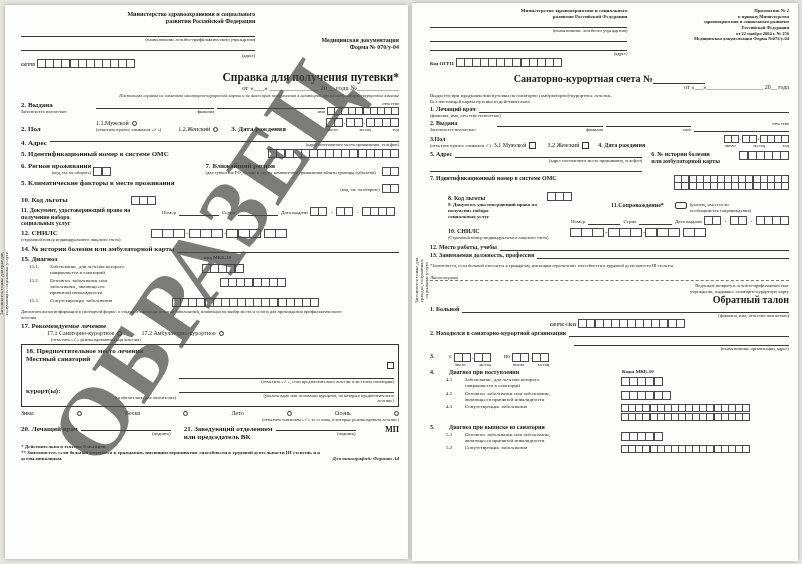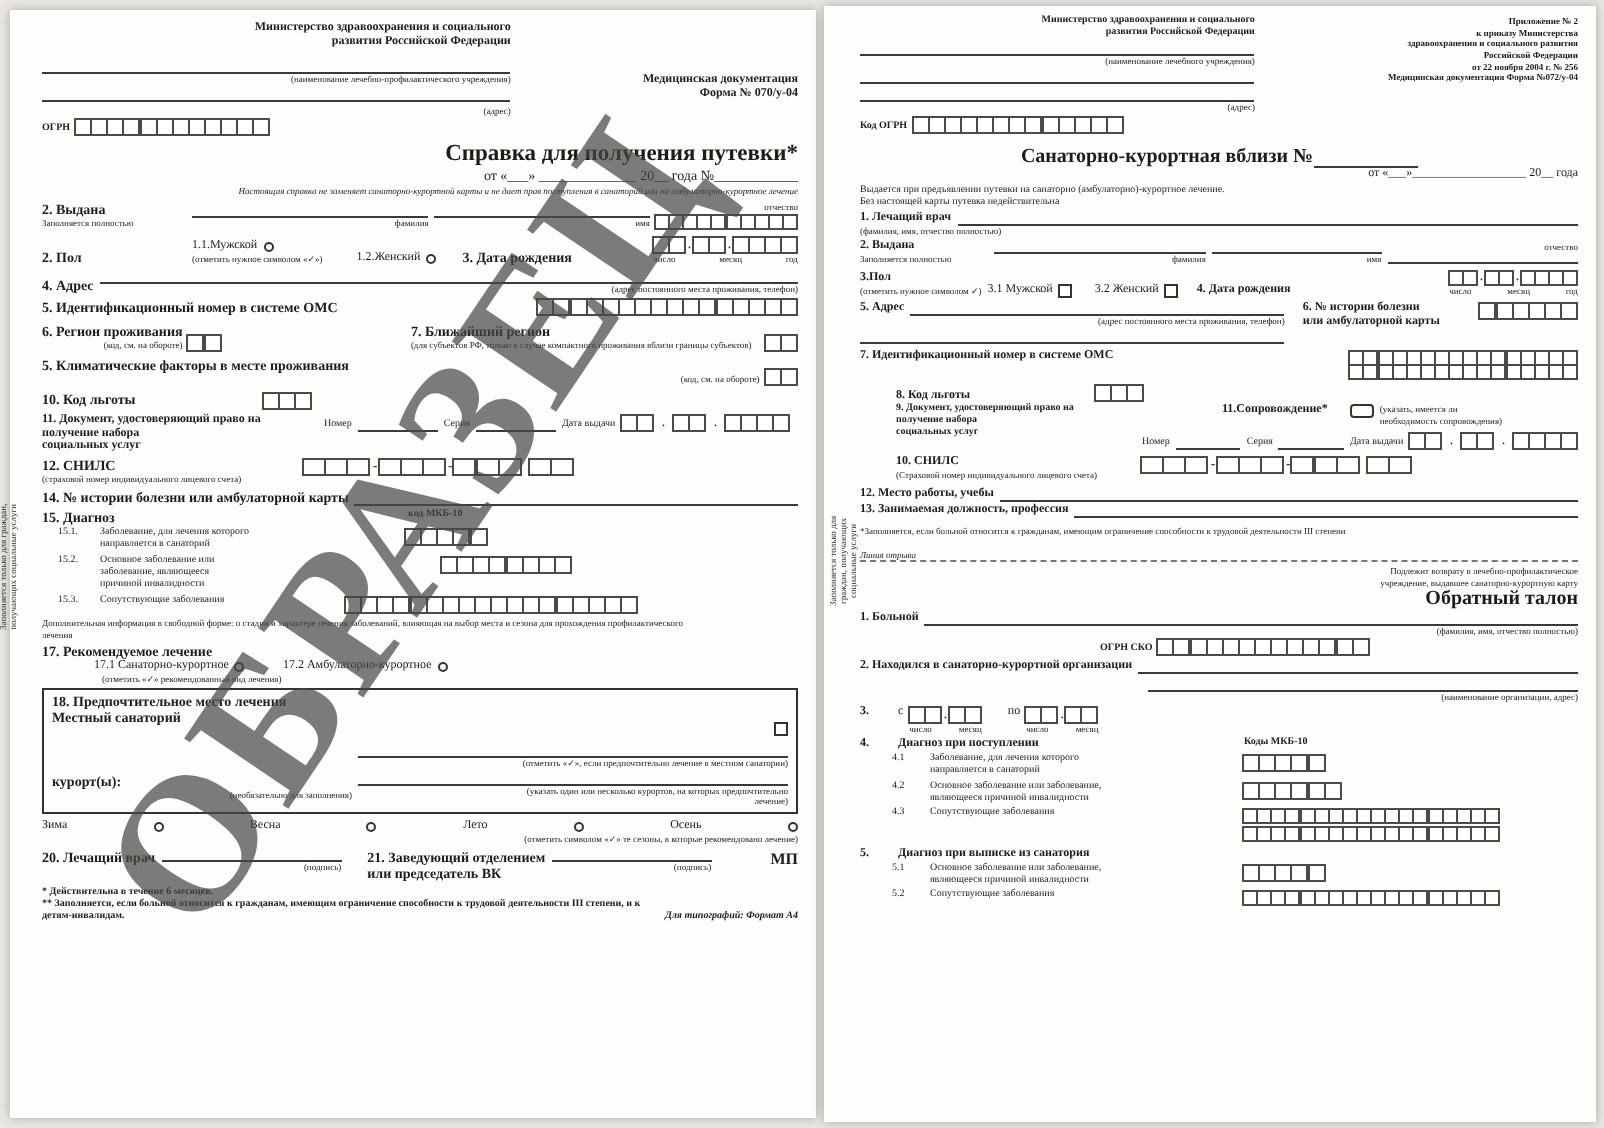--- a/index.html
+++ b/index.html
@@ -469,21 +469,21 @@
           <span></span>
           <span></span>
           <span></span>
           <span></span>
           <span></span>
           <span></span>
         </div>
     </div>
 
     <div class="row mt6" style="justify-content:center;gap:0">
-      <span class="s10 b">Санаторно-курортная вблизи №</span>
+      <span class="s10 b">Санаторно-курортная счета №</span>
       <span class="lnf" style="width:52px"></span>
     </div>
     <div class="s6 c">от «___»___________________ 20__ года</div>
     <div class="s5 mt2">Выдается при предъявлении путевки на санаторно (амбулаторно)-курортное лечение.</div>
     <div class="s5">Без настоящей карты путевка недействительна</div>
 
     <div class="row mt1">
       <span class="s6 b">1. Лечащий врач</span>
       <span class="ln"></span>
     </div>

